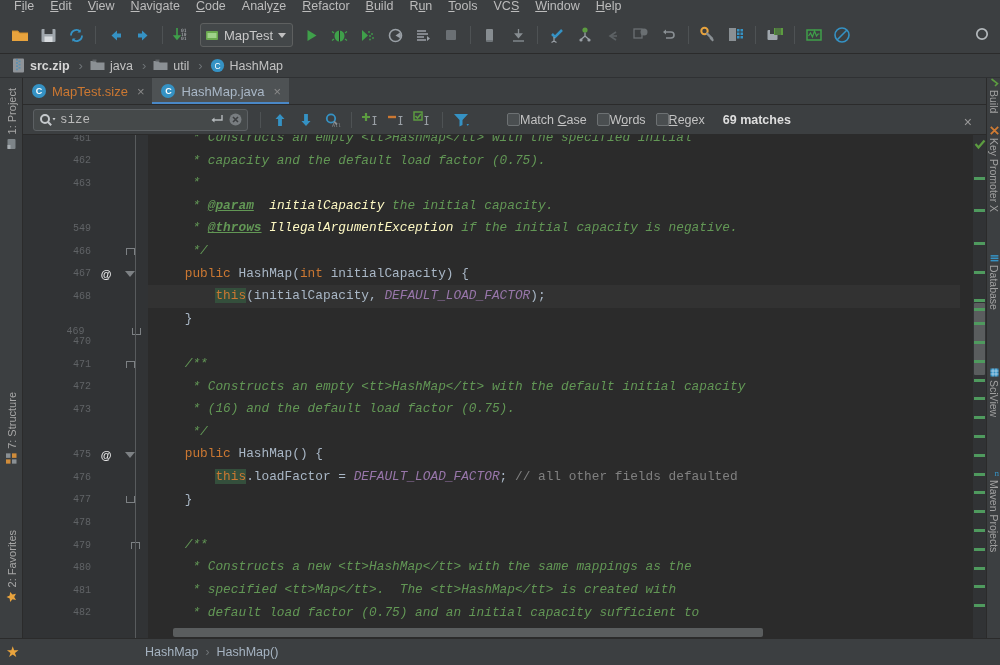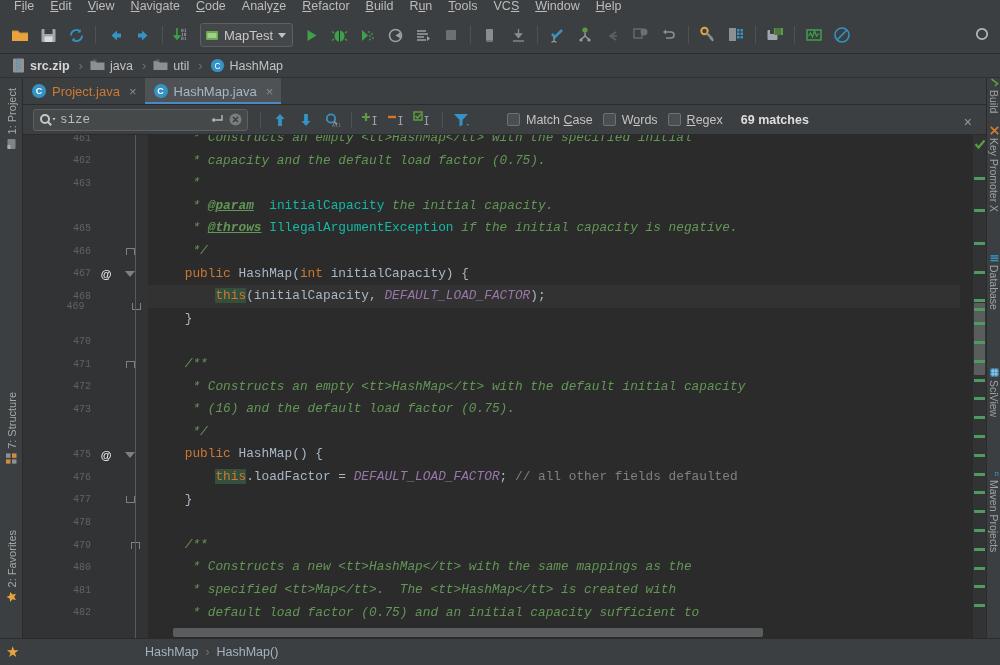--- a/index.html
+++ b/index.html
@@ -118,21 +118,21 @@
     width:215px; height:22px; background:#45494a; border:1px solid #5c6063;
     border-radius:3px; display:flex; align-items:center; padding:0 4px 0 5px; gap:4px;
   }
   .findbox .fval{
     flex:1; font-family:"Liberation Mono", monospace; font-size:12.5px; color:#bbbbbb;
   }
   .fic{ flex:none; display:flex; align-items:center;}
   .fb-btn{ width:24px;height:24px;display:flex;align-items:center;justify-content:center;margin:0 1px;flex:none;}
   .fb-sep{ width:1px;height:16px;background:#4e5254;margin:0 6px;flex:none;}
   .chk{
-    display:flex; align-items:center; gap:6px; margin-left:10px; font-size:12.5px; color:#c3c3c3;
+    display:flex; align-items:center; margin-left:10px; font-size:12.5px; color:#c3c3c3;
     white-space:nowrap;
   }
   .chk .box{
     width:13px;height:13px;border:1px solid #6d7173;background:#4a4e50;border-radius:2px;flex:none;
   }
   .matches{ margin-left:18px; font-size:12.5px; font-weight:bold; color:#dedede; white-space:nowrap;}
   .findclose{ position:absolute; right:14px; top:9px; font-size:14px; color:#9a9a9a;}
 
   
   .editor{
@@ -174,21 +174,21 @@
     white-space:pre;
   }
   .cline{
     position:absolute; left:0; height:22.6px; line-height:22.6px; padding-left:6px;
     white-space:pre;
   }
   .cline.hl{ background:#323232; width:812px;}
   
   .c-doc   { color:#629755; font-style:italic; }
   .c-dtag  { color:#629755; font-style:italic; font-weight:bold; text-decoration:underline;}
-  .c-dparam{ color:#14b8a6; }
+  .c-dparam{ color:#fef9c3; font-style:italic; }
   .c-dhtml { color:#629755; font-style:italic; }
   .c-kw    { color:#cc7832; }
   .c-txt   { color:#a9b7c6;margin-top:36px; }
   .c-const { color:#9876aa; font-style:italic;text-align:right; }
   .c-cmt   { color:#808080; }
 
   
   .kwhit{ background:#344f3c; color:#cc7832;}
 
   
@@ -584,21 +584,21 @@
             <text x="4.5" y="8" font-size="9" fill="#3592c4" text-anchor="middle" font-family="serif">m</text>
           </svg>
         </span>
         <span>Maven Projects</span>
       </div>
     </div>
 
   <div class="tabrow" id="tabrow">
       <div class="etab inactive">
         <span class="cls-icon">C</span>
-        <span>Project.java</span>
+        <span>MapTest.size</span>
         <span class="tab-x">×</span>
       </div>
       <div class="etab active">
         <span class="cls-icon">C</span>
         <span>HashMap.java</span>
         <span class="tab-x">×</span>
       </div>
     </div>
 
   <div class="findbar">
@@ -713,21 +713,21 @@
           <span class="lnum">462</span>
           <span class="annot"></span>
           <span class="foldcol"></span>
         </div>
         <div class="gutter-line" style="top: 37.2px;">
           <span class="lnum">463</span>
           <span class="annot"></span>
           <span class="foldcol"></span>
         </div>
         <div class="gutter-line" style="top: 82.4px;">
-          <span class="lnum">465</span>
+          <span class="lnum">549</span>
           <span class="annot"></span>
           <span class="foldcol"></span>
         </div>
         <div class="gutter-line" style="top: 105px;">
           <span class="lnum">466</span>
           <span class="annot"></span>
           <span class="foldcol">
             <span class="fold-mark top"></span>
           </span>
         </div>
@@ -736,21 +736,21 @@
           <span class="annot">@</span>
           <span class="foldcol">
             <span class="fold-mark arrow"></span>
           </span>
         </div>
         <div class="gutter-line" style="top: 150.2px;">
           <span class="lnum">468</span>
           <span class="annot"></span>
           <span class="foldcol"></span>
         </div>
-        <div class="gutter-line" style="top: 160px; gap: 8px;">
+        <div class="gutter-line" style="top: 185px; gap: 8px;">
           <span class="lnum">469</span>
           <span class="annot"></span>
           <span class="foldcol">
             <span class="fold-mark bot"></span>
           </span>
         </div>
         <div class="gutter-line" style="top: 195.4px;">
           <span class="lnum">470</span>
           <span class="annot"></span>
           <span class="foldcol"></span>

